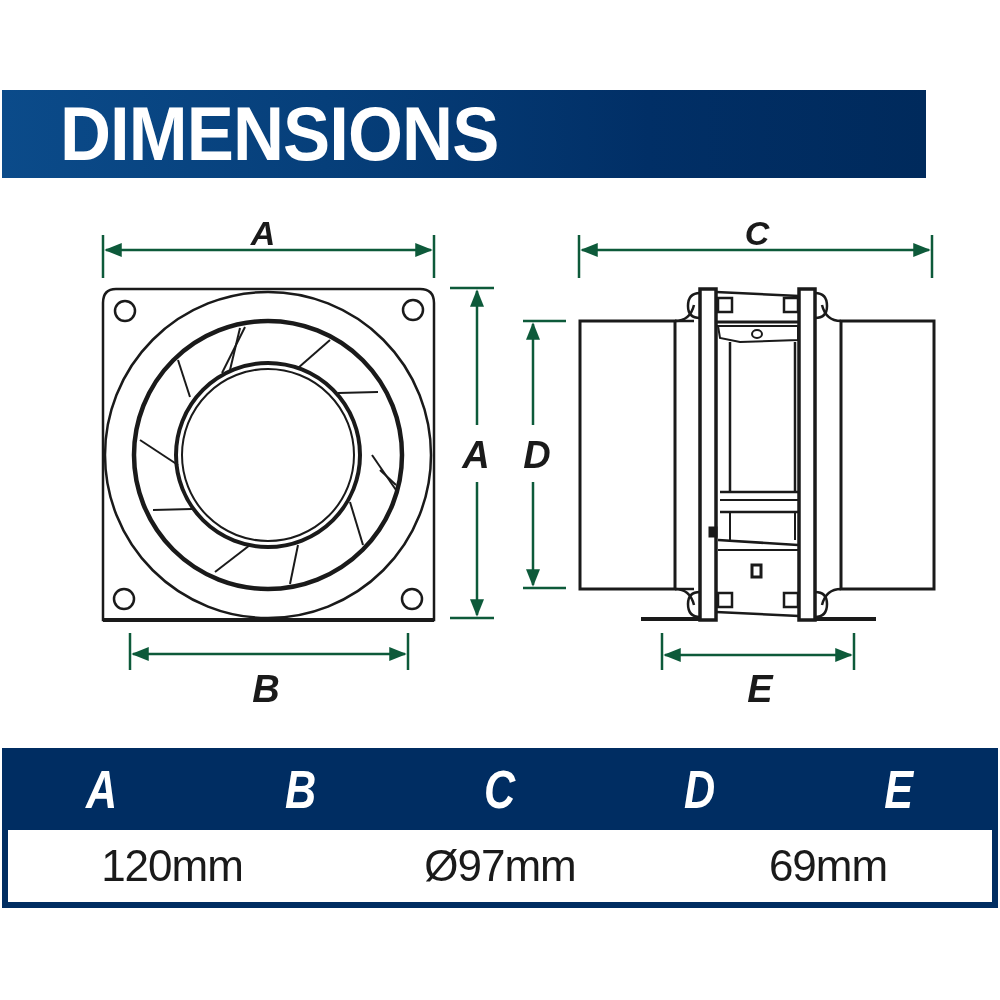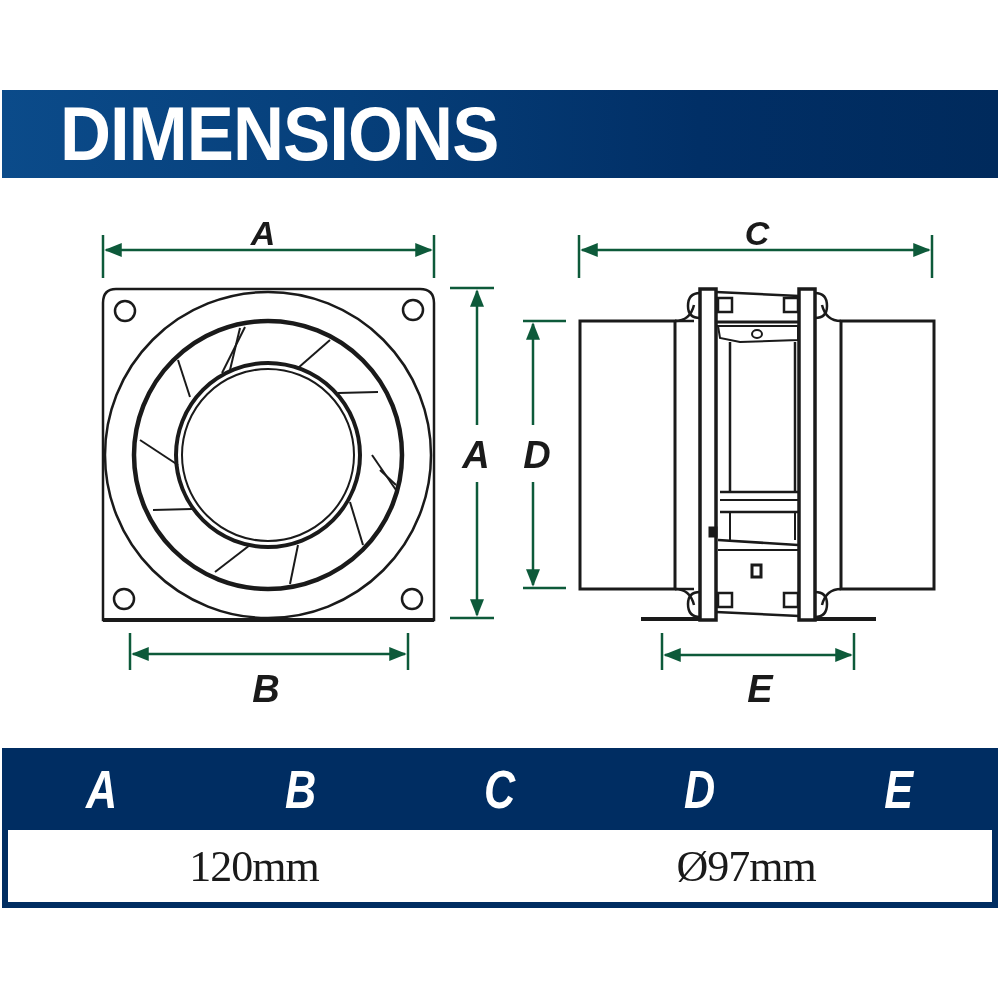--- a/index.html
+++ b/index.html
@@ -1,18 +1,18 @@
 <!DOCTYPE html>
 <html><head>
 <meta charset="utf-8">
 <style>
   html, body { margin:0; padding:0; background:#ffffff; }
   body { width:1000px; height:1000px; position:relative; overflow:hidden; font-family:"Liberation Sans", sans-serif; }
   .banner {
-    position:absolute; left:2px; top:90px; width:996px; height:88px;
+    position:absolute; left:2px; top:90px; width:924px; height:88px;
     background:linear-gradient(90deg,#0b4b8a 0%,#063f7a 35%,#012f66 70%,#002a5c 100%);
   }
   .banner-title {
     position:absolute; left:58px; top:4px;
     font-family:"Liberation Sans", sans-serif; font-weight:bold;
     font-size:76px; line-height:80px; color:#ffffff; letter-spacing:-1px;
     transform:scaleX(0.93); transform-origin:left center;
   }
   .drawing { position:absolute; left:0; top:0; width:1000px; height:740px; }
   .dim-label {
@@ -28,21 +28,21 @@
     flex:1; display:flex; align-items:center; justify-content:center;
     color:#ffffff; font-family:"Liberation Sans", sans-serif; font-weight:bold; font-style:italic;
     font-size:54px; transform:scaleX(0.8);
   }
   .tbody {
     position:absolute; left:6px; top:82px; width:984px; height:72px;
     background:#ffffff; display:flex;
   }
   .td {
     flex:1; display:flex; align-items:center; justify-content:center;
-    color:#1a1a1a; font-family:Liberation Serif, serif; font-size:44px;
+    color:#1a1a1a; font-family:Liberation Sans, sans-serif; font-size:44px;
     letter-spacing:-1px;
   }
 </style>
 </head>
 <body>
 
 <div class="banner">
   <div class="banner-title">DIMENSIONS</div>
 </div>
 
@@ -185,14 +185,15 @@
   <div class="thead">
     <div class="th">A</div>
     <div class="th">B</div>
     <div class="th">C</div>
     <div class="th">D</div>
     <div class="th">E</div>
   </div>
   <div class="tbody">
     <div class="td">120mm</div>
     <div class="td">Ø97mm</div>
+    <div class="td">69mm</div>
   </div>
 </div>
 
 </body></html>

